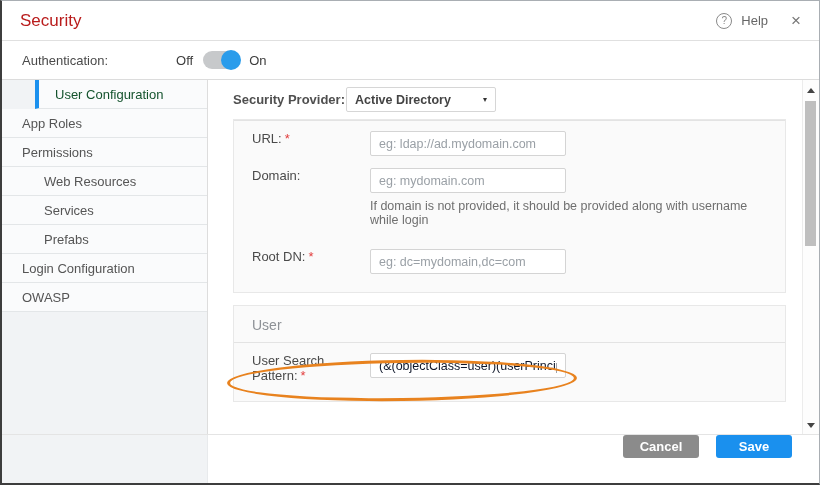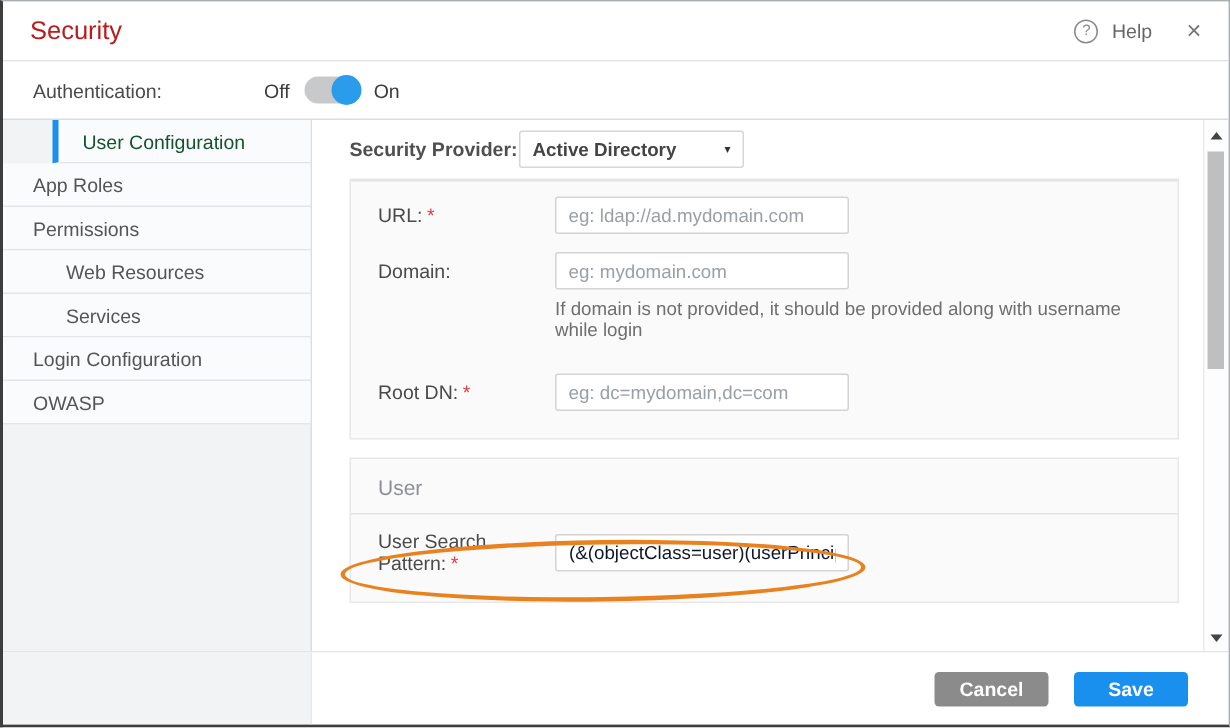--- a/index.html
+++ b/index.html
@@ -43,21 +43,21 @@
   .dropdown { width:150px; height:25px; border:1px solid #d6d6d6; border-radius:2px;
     display:flex; align-items:center; padding:0 8px; font-size:12.5px; color:#444;
     background:#fff; cursor:pointer;gap:20px; }
   .dropdown-caret { margin-left:auto; font-size:8px; color:#333; }
   
   .panel { background:#fafafa; border:1px solid #e8e8e8; width:553px; }
   .panel-1 { margin-top:0; }
   .panel-title { font-size:14px; color:#8d9196; padding:11px 18px 9px 18px; }
   .panel-hr { height:1px; background:#e3e3e3; margin:0 0 0 0; }
   .panel-body { padding:10px 18px 18px 18px; }
-  .field-row { display:flex; align-items:center; margin-top:12px; }
+  .field-row { display:flex; margin-top:12px; }
   .field-row.first { margin-top:0; }
   .field-label { width:118px; flex:none; font-size:13px; color:#4a4a4a; }
   .req { color:#e23c3c; margin-left:3px; }
   .tb { width:196px; height:25px; border:1px solid #d4d4d4; border-radius:2px;
     padding:0 8px; font-size:12.5px; color:#0f172a; background:#fff; outline:none;
     font-family:"Liberation Sans","DejaVu Sans",sans-serif; }
   .tb::placeholder { color:#9aa0a6; opacity:1; }
   .field-note { font-size:12.5px; color:#6f6f6f; margin:6px 0 0 118px; }
   .gap-lg { margin-top:22px; }
   
@@ -66,21 +66,21 @@
   
   .scrollbar { width:17px; flex:none; background:#fdfdfd; border-left:1px solid #ececec; position:relative; }
   .sb-up { position:absolute; top:8px; left:4px; width:0; height:0;
     border-left:4px solid transparent; border-right:4px solid transparent; border-bottom:5px solid #444; }
   .sb-down { position:absolute; bottom:6px; left:4px; width:0; height:0;
     border-left:4px solid transparent; border-right:4px solid transparent; border-top:5px solid #444; }
   .sb-thumb { position:absolute; top:21px; left:2px; right:3px; height:145px; background:#bfbfbf; }
   
   .footer { position:absolute; top:433px; left:0; bottom:0; right:0; display:flex; border-top:1px solid #e4e4e4; }
   .footer-left { width:206px; flex:none; background:#f1f3f5; border-right:1px solid #e8eaec; }
-  .footer-right { flex:1; background:#fff; display:flex; align-items:center;
+  .footer-right { flex:1; background:#fff; display:flex; 
     justify-content:flex-end; padding-right:27px; gap:17px; }
   .btn { width:76px; height:23px; border:none; border-radius:3px; font-size:13px; font-weight:bold;
     color:#fff; cursor:pointer; font-family:"Liberation Sans","DejaVu Sans",sans-serif; }
   .btn-cancel { background:#8b8b8b; }
   .btn-save { background:#1a90ee; }
 </style>
 </head>
 <body>
 
 <div class="window">
@@ -104,20 +104,21 @@
   </div>
 
   <div class="body">
 
     <div class="sidebar">
       <div class="nav-item active">User Configuration</div>
       <div class="nav-item">App Roles</div>
       <div class="nav-item">Permissions</div>
       <div class="nav-item indent">Web Resources</div>
       <div class="nav-item indent">Services</div>
+      <div class="nav-item indent">Prefabs</div>
       <div class="nav-item">Login Configuration</div>
       <div class="nav-item">OWASP</div>
     </div>
 
     <div class="content">
 
       <div class="provider-row">
         <span class="provider-label">Security Provider:</span>
         <span class="dropdown">
           <span>Active Directory</span>

